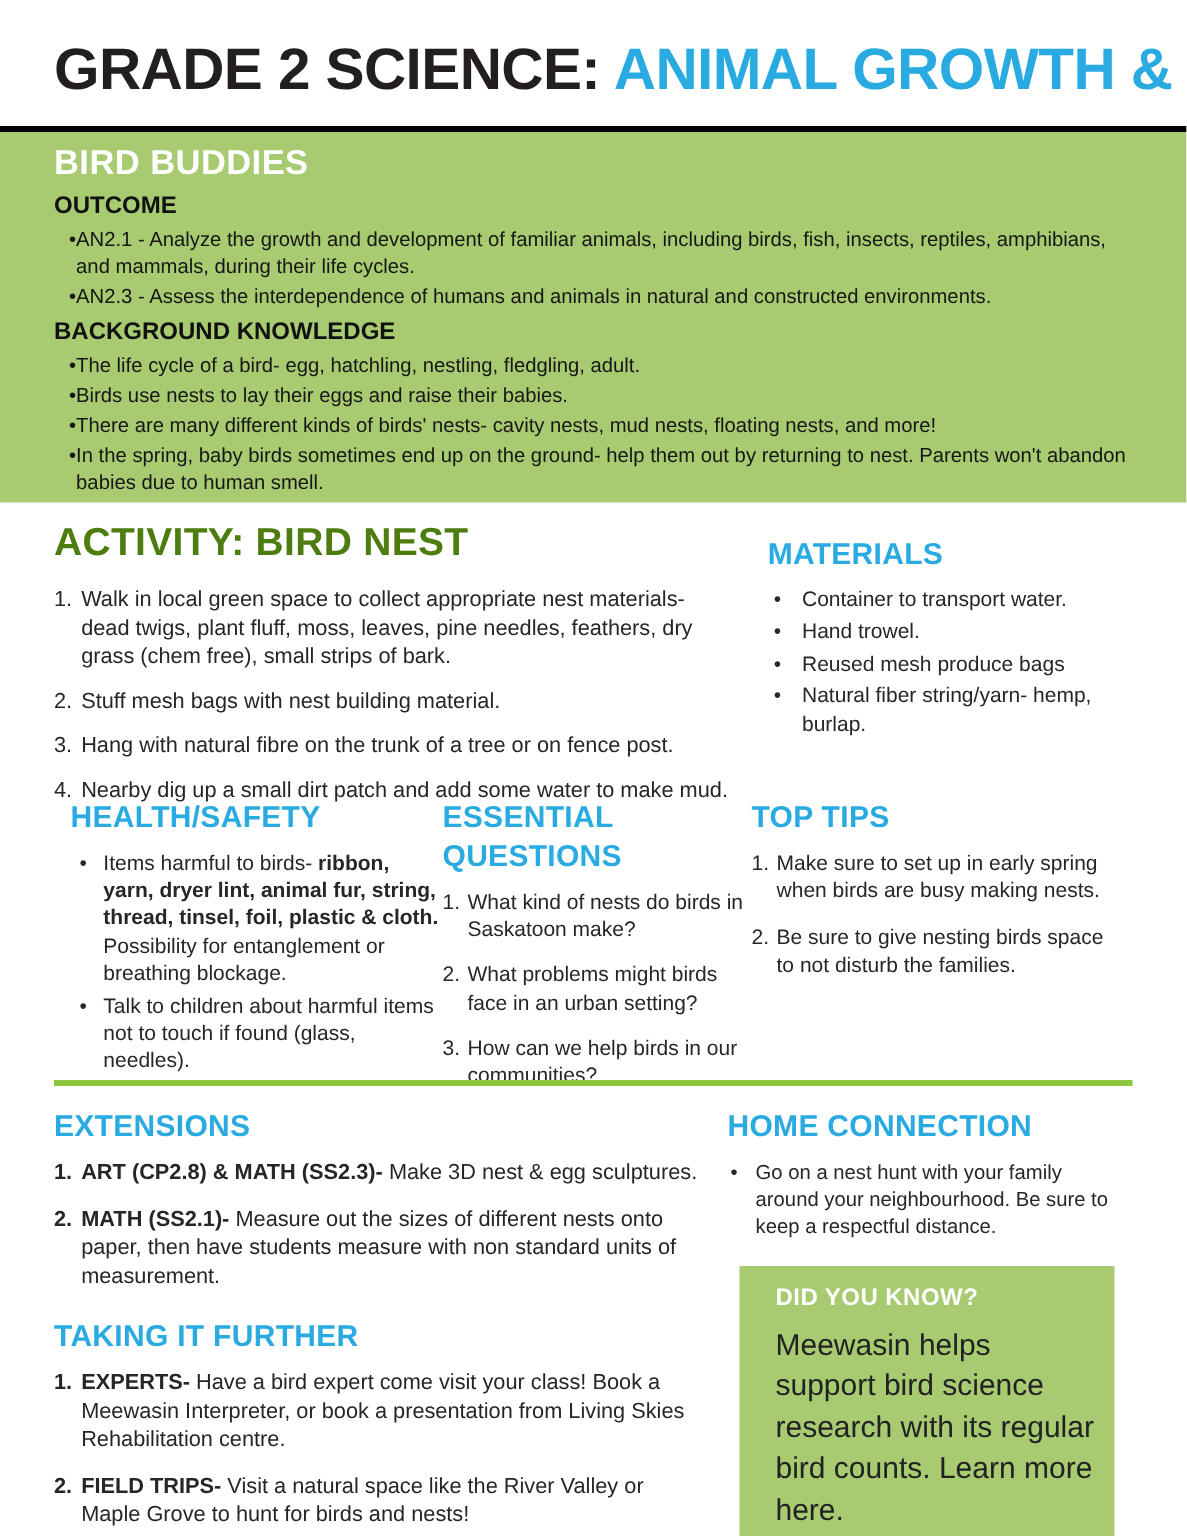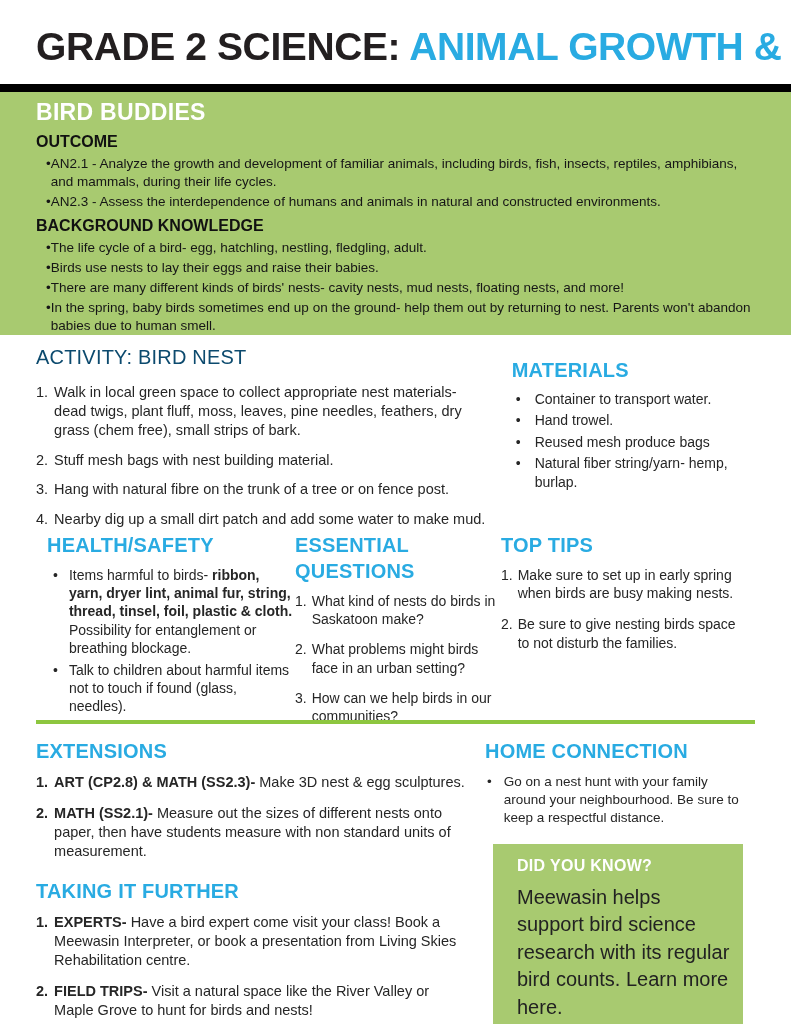--- a/index.html
+++ b/index.html
@@ -14,37 +14,37 @@
 
   
   .header { position: absolute; top: 26px; left: 36px; right: 30px; }
   .title { font-size: 39px; font-weight: bold; letter-spacing: -0.4px; line-height: 1.1; white-space: nowrap; }
   .t-black { color: #231f20; }
   .t-blue  { color: #29abe2; }
 
   
   .band {
     position: absolute; top: 84px; left: 0; width: 791px; height: 251px;
-    background: #a8ca70; border-top: 8px solid #000000;
+    background: #a8ca70; border-top: 4px solid #000000;
     padding: 5px 36px 10px 36px; color: #161616; overflow: hidden;
   }
   .band-title { color: #ffffff; font-size: 23px; font-weight: bold; margin: 2px 0 6px 0; letter-spacing: 0.3px; }
   .band-sub   { font-size: 16px; font-weight: bold; color: #111; margin: 7px 0 4px 0; }
   .band .li { font-size: 13.5px; line-height: 1.32; margin-bottom: 2px; padding-left: 10px; }
 
   
   .li { display: flex; }
   .li .marker { flex: 0 0 auto; }
   .li .li-text { flex: 1 1 auto; }
   .b { font-weight: bold; }
 
   
   .main-row { position: absolute; top: 340px; left: 36px; width: 719px; display: flex; }
   .activity { width: 468px; }
-  .activity-title { color: #0c4a6e; font-size: 20px; font-weight: normal; margin: 6px 0 14px 0; letter-spacing: 0.2px; }
+  .activity-title { color: #4d7c0f; font-size: 26px; font-weight: bold; margin: 6px 0 14px 0; letter-spacing: 0.2px; }
   .activity .li { font-size: 14.5px; line-height: 1.3; margin-bottom: 11px; }
   .activity .li .marker { margin-right: 6px; }
   .materials { margin-left: 24px; width: 252px; padding-top: 19px; }
   .blue-head { color: #29abe2; font-size: 20px; font-weight: bold; margin: 0 0 8px 0; letter-spacing: 0.2px; }
   .materials .li { font-size: 14px; line-height: 1.38; margin-bottom: 2px; padding-left: 4px; }
   .materials .li .marker { margin-right: 14px; }
 
   
   .three-col { position: absolute; top: 532px; left: 36px; width: 719px; display: flex; justify-content: center; }
   .col { font-size: 14px; line-height: 1.3; }

